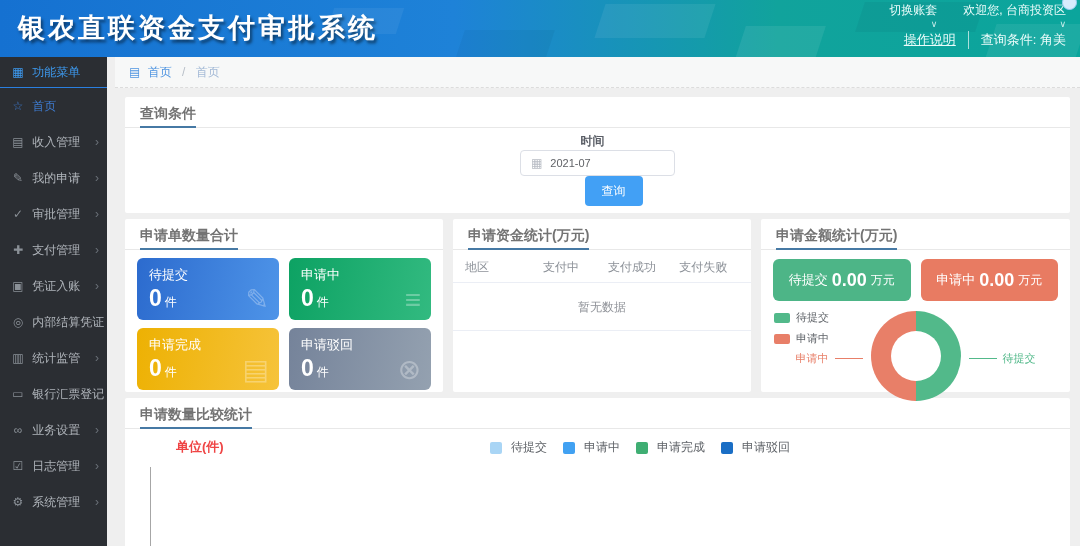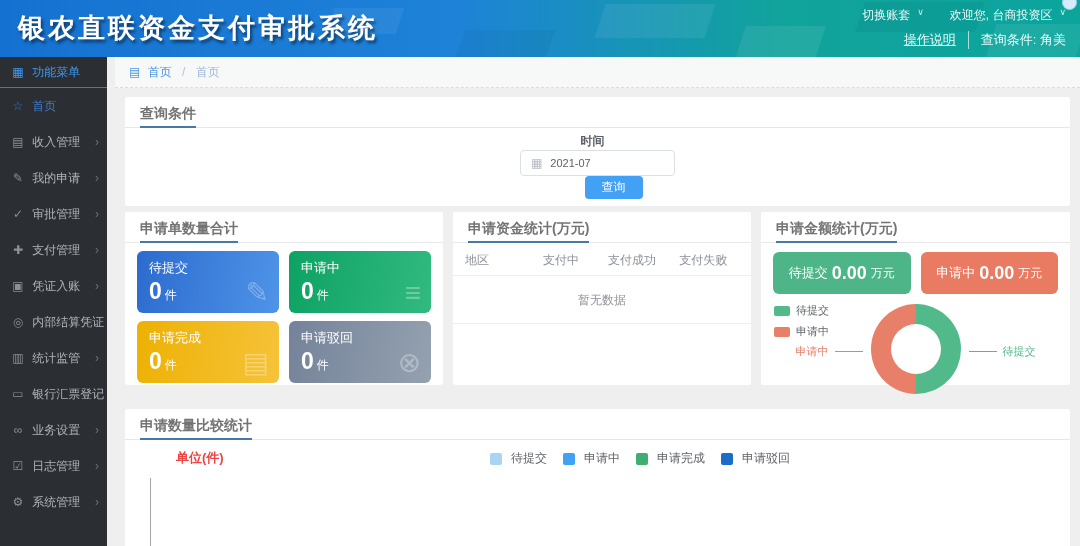--- a/index.html
+++ b/index.html
@@ -14,21 +14,21 @@
   .d1 { left:330px; top:8px;  width:70px; height:26px; background:rgba(255,255,255,.06); }
   .d2 { left:460px; top:30px; width:90px; height:30px; background:rgba(0,40,60,.05); }
   .d3 { left:600px; top:4px;  width:110px;height:34px; background:rgba(255,255,255,.07); }
   .d4 { left:740px; top:26px; width:80px; height:36px; background:rgba(255,255,255,.08); }
   .d5 { left:860px; top:2px;  width:120px;height:30px; background:rgba(0,40,60,.06); }
   .d6 { left:990px; top:24px; width:90px; height:40px; background:rgba(255,255,255,.07); }
   .app-title { position:absolute; left:18px; top:10px; font-size:27px; font-weight:bold; color:#fff;
     letter-spacing:3px; text-shadow:2px 3px 3px rgba(0,0,0,.5); white-space:nowrap; }
   .header-right { position:absolute; right:14px; top:4px; text-align:right; color:#eafcfa; }
   .hr-row1 { display:flex; justify-content:flex-end; align-items:center; height:23px; font-size:12px; gap:26px; }
-  .hr-item { display:flex; align-items:flex-start; cursor:pointer; }
+  .hr-item { display:flex; align-items:flex-end; cursor:pointer;flex-direction:column; }
   .caret { font-size:9px; margin-left:7px; opacity:.85; }
   .hr-row2 { display:flex; justify-content:flex-end; align-items:center; height:25px; font-size:13px; }
   .guide-link { text-decoration:underline; cursor:pointer; padding-right:12px; }
   .acct-name { border-left:1px solid rgba(255,255,255,.65); padding-left:12px; }
   .float-dot { position:absolute; top:-5px; right:3px; width:15px; height:15px; border-radius:50%;
     background:#d6ecfc; border:1px solid #9fd0f5; }
 
   
   .sidebar { position:absolute; top:57px; left:0; width:107px; bottom:0; background:#2b2e33; z-index:4; }
   .menu-head { height:31px; line-height:31px; padding-left:11px; color:#3d9af0; font-size:12px;
@@ -56,25 +56,25 @@
     padding-bottom:5px; border-bottom:2px solid #4679a4; margin-bottom:-1px; }
 
   
   .query-panel { margin-bottom:6px; }
   .query-row { display:flex; align-items:center; padding:5px 15px 7px;flex-direction:column; }
   .q-label { font-size:12px; font-weight:bold; color:#5a5e66; margin-right:10px; }
   .q-input { width:155px; height:26px; border:1px solid #dcdfe6; border-radius:4px; background:#fff;
     display:flex; align-items:center; padding:0 10px; cursor:text; }
   .cal-icon { color:#b8bcc4; margin-right:8px; font-size:12px; }
   .q-value { font-size:11px; color:#606266; }
-  .q-btn { margin-left:32px; width:58px; height:23px; background:#42a0f5; color:#fff; font-size:12px;
+  .q-btn { margin-left:32px; width:58px; height:30px; background:#42a0f5; color:#fff; font-size:12px;
     border:none; border-radius:4px; cursor:pointer; }
 
   
-  .panels-row { display:flex; gap:10px; margin-bottom:24px; }
+  .panels-row { display:flex; gap:10px; margin-bottom:6px; }
   .panel-counts { width:318px; height:173px; }
   .panel-table  { width:298px; height:173px; }
   .panel-amount { width:309px; height:173px; }
 
   .cards-grid { display:grid; grid-template-columns:1fr 1fr; gap:8px 10px; padding:8px 12px; }
   .stat-card { height:62px; border-radius:6px; color:#fff; padding:8px 12px; position:relative; overflow:hidden; }
   .sc-blue   { background:linear-gradient(100deg,#2c6bce,#4e94e8); }
   .sc-green  { background:linear-gradient(100deg,#0da263,#32ba80); }
   .sc-yellow { background:linear-gradient(100deg,#edb103,#f6c33a); }
   .sc-gray   { background:linear-gradient(100deg,#75839a,#94a1b0); }

